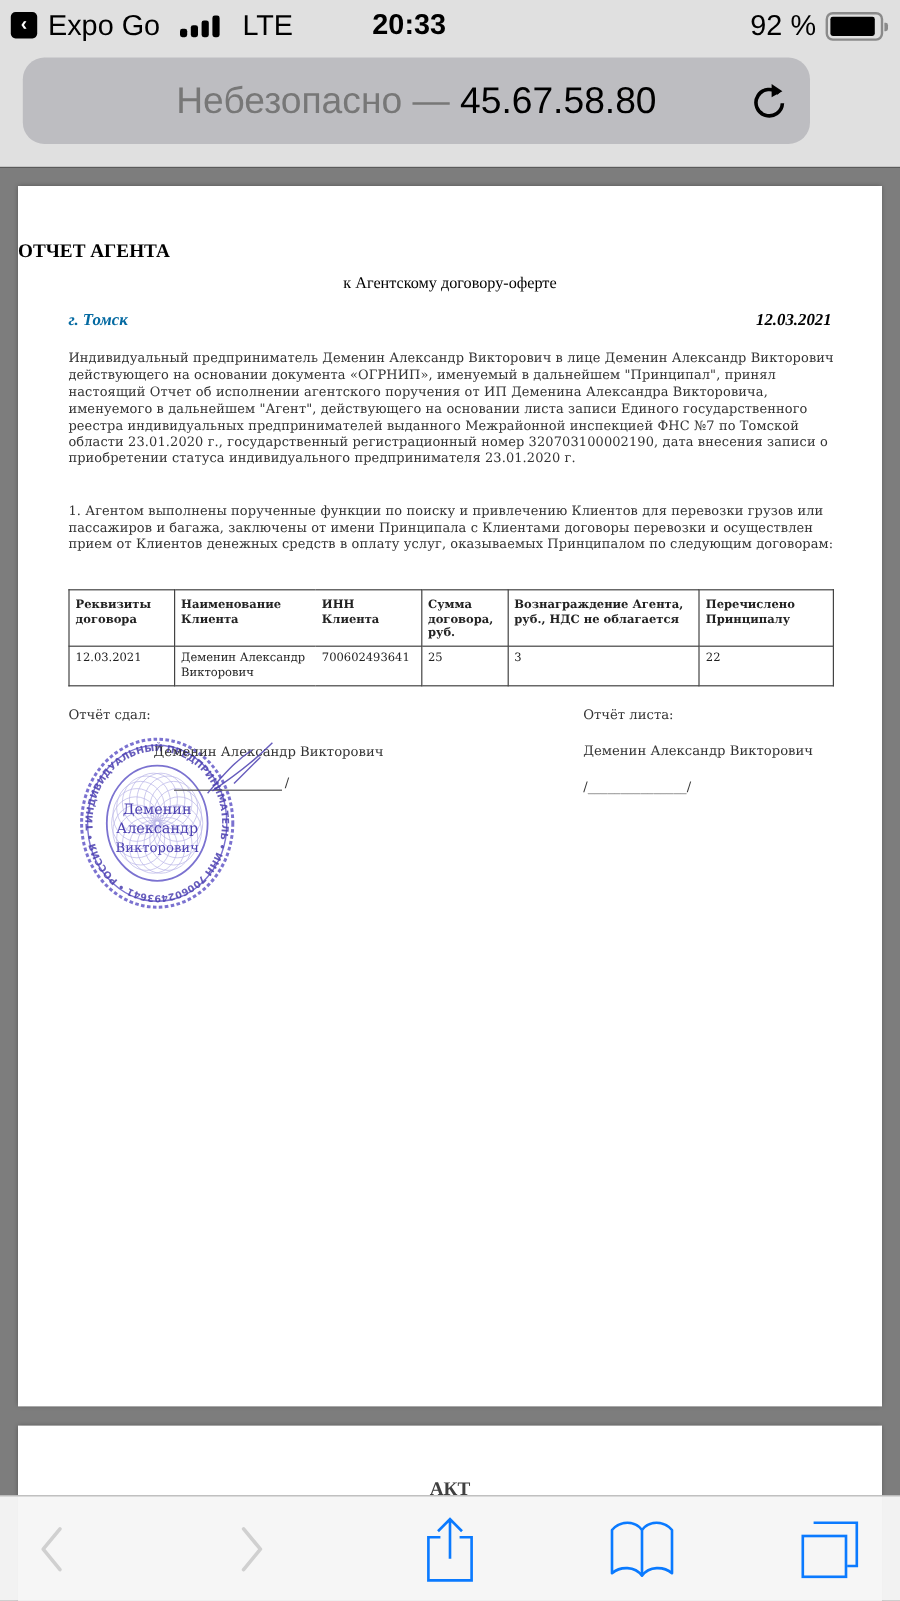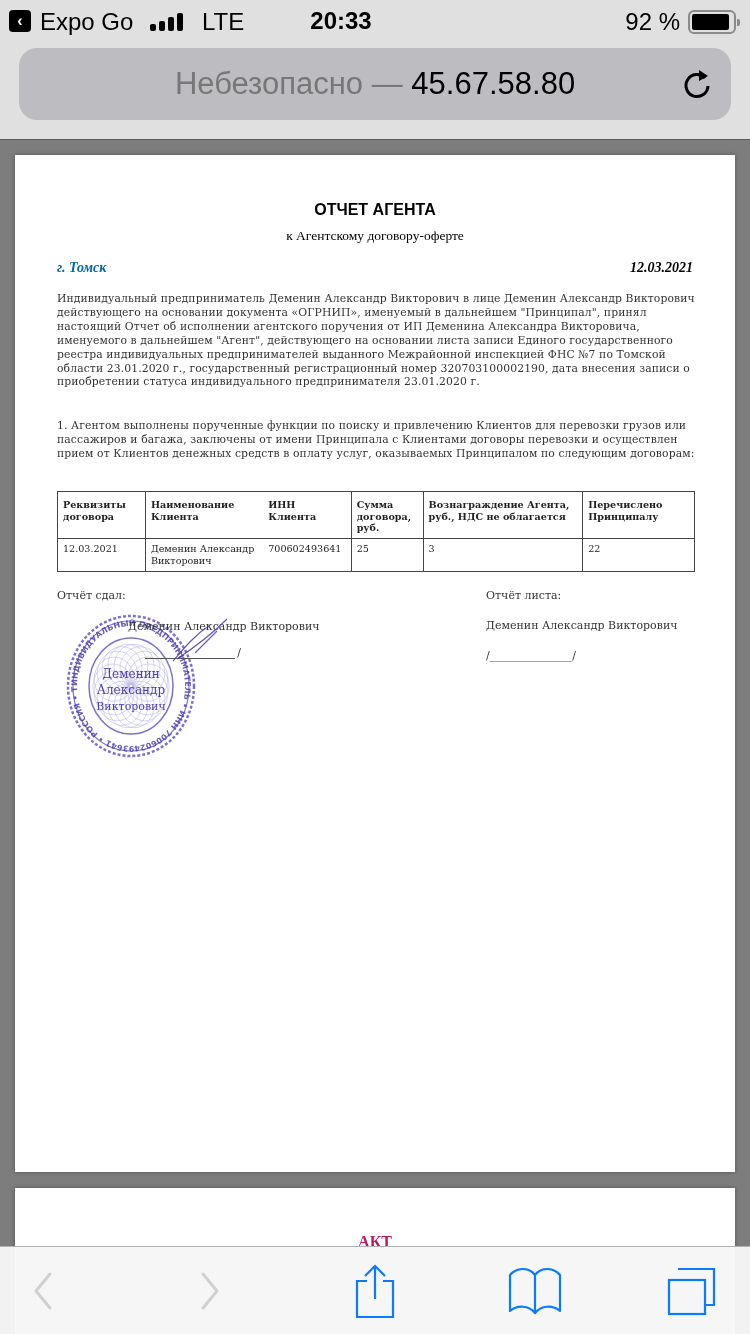--- a/index.html
+++ b/index.html
@@ -13,33 +13,33 @@
   .app-name { position: absolute; left: 40px; top: 8px; font-size: 24px; }
   .signal { position: absolute; left: 150px; top: 13px; width: 34px; height: 18px; }
   .signal span { position: absolute; bottom: 0; width: 6px; background: #000; border-radius: 2px; }
   .network { position: absolute; left: 202px; top: 8px; font-size: 24px; }
   .time { position: absolute; left: 0; width: 682px; top: 7px; text-align: center; font-size: 24px; font-weight: bold; }
   .battery-pct { position: absolute; right: 70px; top: 8px; font-size: 24px; }
   .battery { position: absolute; right: 14px; top: 10px; width: 48px; height: 24px; border: 2px solid #8a8a8a; border-radius: 6px; padding: 2px; }
   .battery .fill { width: 92%; height: 100%; background: #000; border-radius: 2px; }
   .battery::after { content: ""; position: absolute; right: -6px; top: 7px; width: 3px; height: 7px; background: #8a8a8a; border-radius: 0 2px 2px 0; }
 
-  .urlbar { position: absolute; left: 19px; top: 48px; width: 712px; height: 72px; background: #bdbdc1; border-radius: 18px; }
+  .urlbar { position: absolute; left: 19px; top: 48px; width: 656px; height: 72px; background: #bdbdc1; border-radius: 18px; }
   .url-text { position: absolute; left: 0; right: 0; top: 18px; text-align: center; font-size: 31px; }
   .url-text .insecure { color: #777; }
   .url-text .host { color: #000; }
   .reload { position: absolute; right: 16px; top: 18px; width: 36px; height: 36px; }
 
   
   .page { position: absolute; left: 15px; width: 720px; background: #fff; box-shadow: 0 0 4px rgba(0,0,0,0.35); }
   .page1 { top: 155px; height: 1017px; }
   .page2 { top: 1188px; height: 200px; }
 
   .doc { font-family: "DejaVu Serif", serif; color: #222; }
-  .doc-title { position: absolute; left: 0; right: 0; top: 46px; text-align: center; font-family: Liberation Sans, sans-serif; font-weight: bold; font-size: 16px; color: #000; }
+  .doc-title { position: absolute; left: 0; right: 0; top: 46px; font-family: Liberation Serif, serif; font-weight: bold; font-size: 16px; color: #000; }
   .doc-subtitle { position: absolute; left: 0; right: 0; top: 73px; text-align: center; font-family: "Liberation Serif", serif; font-size: 13.5px; color: #000; }
   .city { position: absolute; left: 42px; top: 105px; font-family: "Liberation Serif", serif; font-weight: bold; font-style: italic; font-size: 14px; color: #0369a1; }
   .date { position: absolute; right: 42px; top: 105px; font-family: "Liberation Serif", serif; font-weight: bold; font-style: italic; font-size: 14px; color: #000; }
 
   .para { position: absolute; left: 42px; width: 640px; font-size: 10.8px; line-height: 13.9px; color: #333; letter-spacing: 0.1px; }
   .para1 { top: 137px; }
   .para2 { top: 264px; }
 
   .tbl { position: absolute; left: 42px; top: 336px; width: 638px; border-collapse: collapse; font-size: 9.6px; color: #222; }
   .tbl th, .tbl td { border: 1.5px solid #444; text-align: left; vertical-align: top; padding: 4px 5px; }
@@ -51,21 +51,21 @@
   .sig-left-label { position: absolute; left: 42px; top: 434px; font-size: 11px; color: #333; }
   .sig-right-label { position: absolute; left: 471px; top: 434px; font-size: 11px; color: #333; }
   .sig-left-name { position: absolute; left: 113px; top: 465px; font-size: 11px; color: #333; }
   .sig-right-name { position: absolute; left: 471px; top: 464px; font-size: 11px; color: #333; }
   .sig-right-line { position: absolute; left: 471px; top: 494px; font-size: 11px; color: #333; }
   .sig-left-line { position: absolute; left: 130px; top: 494px; width: 90px; border-bottom: 1px solid #555; height: 10px; }
   .sig-left-line::after { content: "/"; position: absolute; right: -6px; top: -3px; font-size: 11px; color: #333; }
   .stamp { position: absolute; left: 50px; top: 455px; width: 132px; height: 152px; }
   .signature { position: absolute; left: 150px; top: 462px; width: 80px; height: 50px; }
 
-  .page2-title { position: absolute; left: 0; right: 0; top: 45px; text-align: center; font-family: "Liberation Serif", serif; font-weight: bold; font-size: 16px; color: #be185d; }
+  .page2-title { position: absolute; left: 0; right: 0; top: 45px; text-align: center; font-family: "Liberation Serif", serif; font-weight: bold; font-size: 16px; color: #404040; }
 
   
   .toolbar { position: absolute; left: 0; top: 1246px; width: 750px; height: 88px; background: rgba(246,246,246,0.97); border-top: 1px solid #b2b2b2; }
   .tb-btn { position: absolute; top: 0; height: 88px; display: flex; align-items: center; justify-content: center; }
   .tb-back { left: 18px; width: 50px; }
   .tb-fwd { left: 185px; width: 50px; }
   .tb-share { left: 345px; width: 60px; }
   .tb-bookmarks { left: 505px; width: 60px; }
   .tb-tabs { left: 662px; width: 60px; }
 </style>

